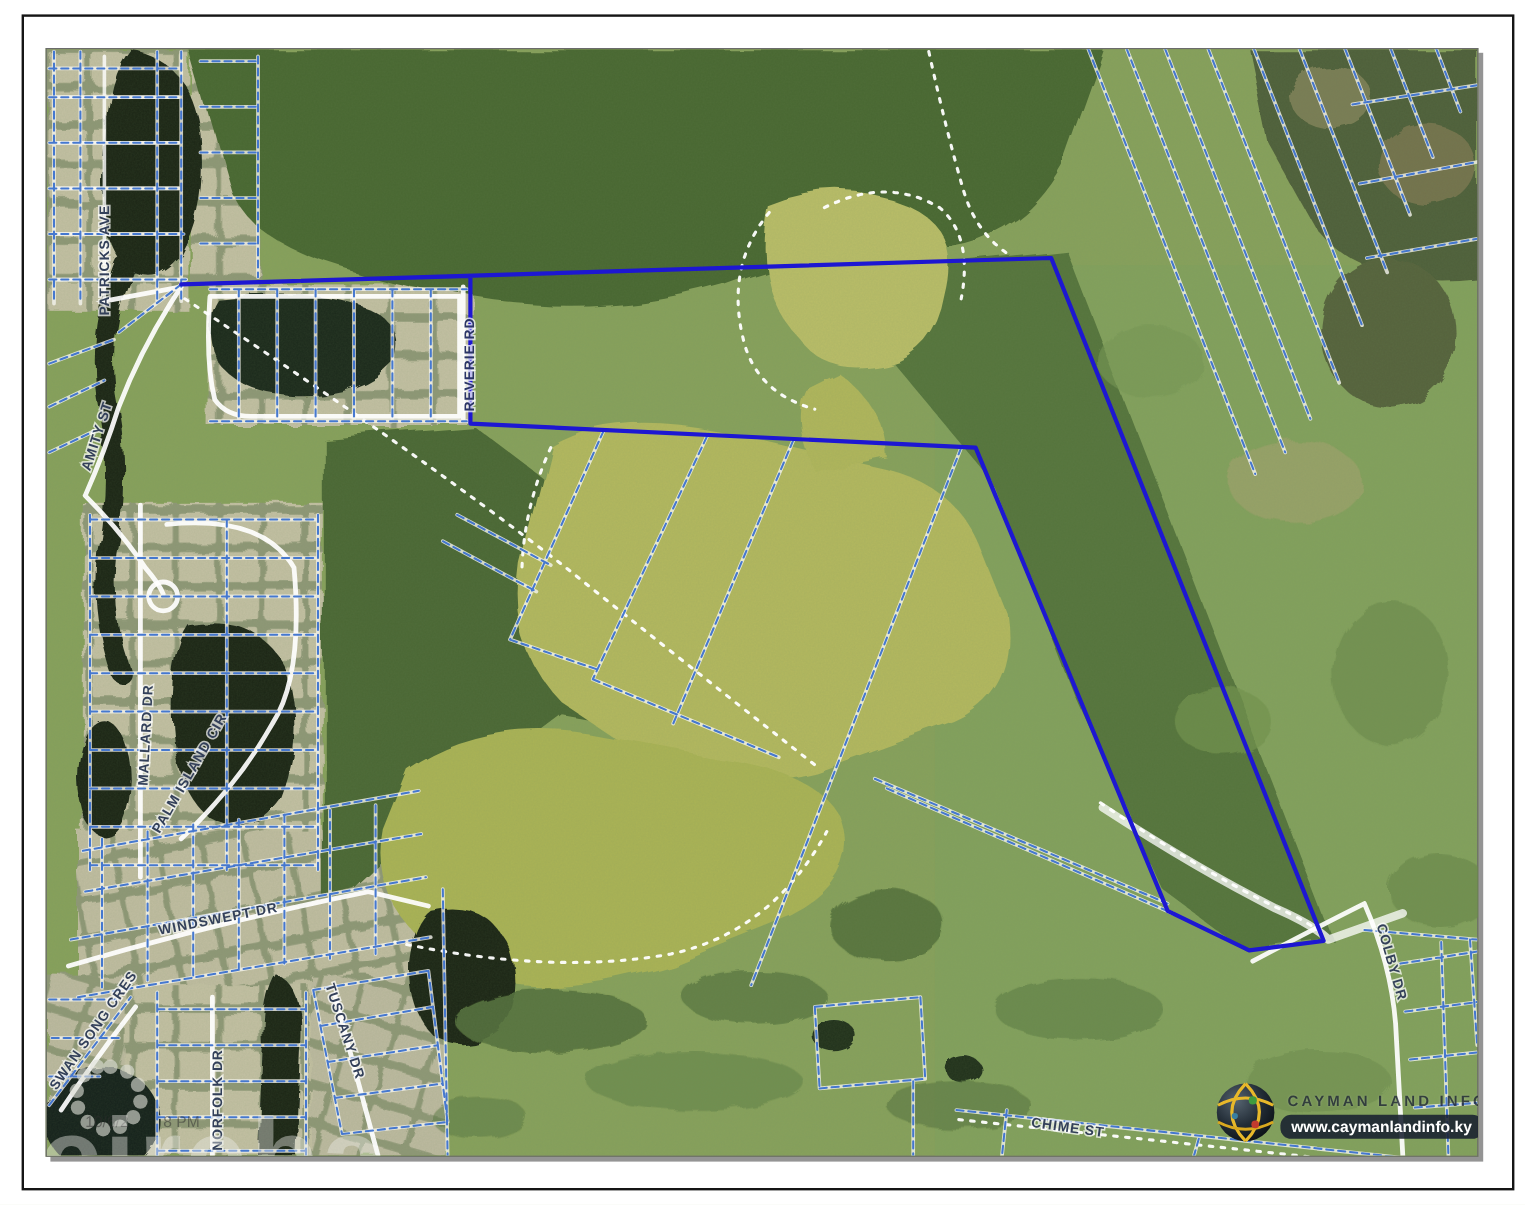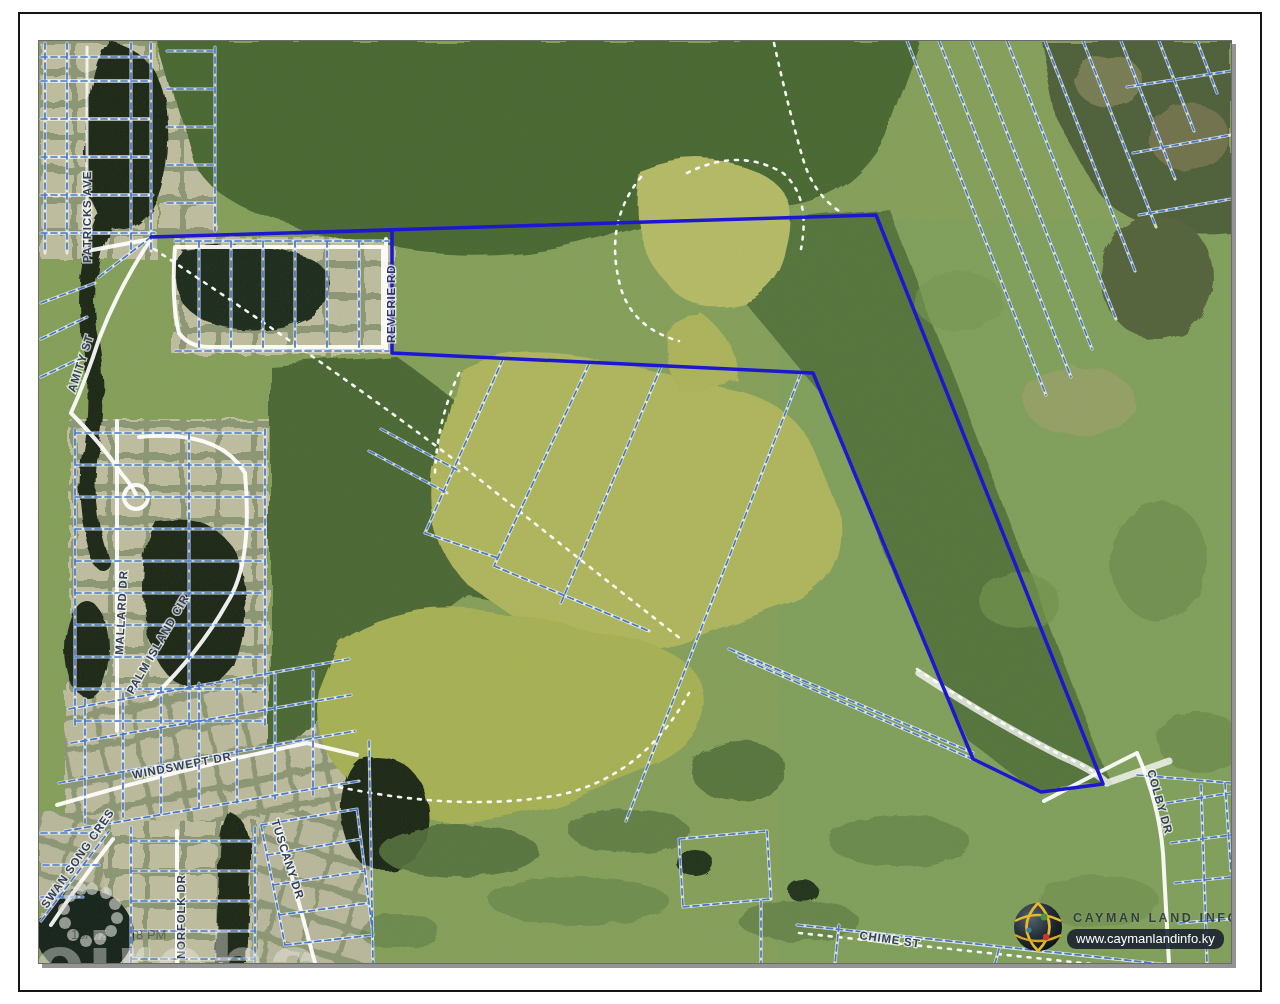--- a/index.html
+++ b/index.html
@@ -19,21 +19,21 @@
   .cadBlue{stroke:#3d72cf;stroke-width:1.7;stroke-dasharray:6 4;opacity:.95;}
 
   .roads path{fill:none;stroke:#ffffff;stroke-linecap:round;}
   .roadDotted{stroke-dasharray:3 7;stroke-width:2.6;opacity:.95;}
 
   
   .logo-box{position:absolute;left:972px;top:856px;width:218px;height:62px;z-index:5;}
   .logo-title{position:absolute;left:62px;top:14px;font-size:12.5px;font-weight:bold;letter-spacing:2.6px;
               color:rgba(24,32,46,.78);text-shadow:0 0 2px rgba(255,255,255,.25);white-space:nowrap;}
   .logo-url{position:absolute;left:56px;top:32px;background:rgba(24,32,48,.88);border-radius:9px;
-            padding:2px 9px 3px 9px;color:#ffffff;font-size:13px;font-weight:normal;white-space:nowrap;}
+            padding:2px 9px 3px 9px;color:#ffffff;font-size:13px;font-weight:bold;white-space:nowrap;}
   .globe{position:absolute;left:0;top:0;}
   .cireba-wm{position:absolute;left:-6px;top:878px;font-size:92px;font-weight:bold;letter-spacing:3px;
              color:rgba(236,236,230,.42);z-index:4;line-height:1;user-select:none;}
   .stamp-wm{position:absolute;left:12px;top:886px;font-size:13px;color:rgba(45,45,45,.5);z-index:4;white-space:pre;margin-left:20px;}
   .flower-wm{position:absolute;left:18px;top:840px;z-index:4;opacity:.62;}
 </style>
 </head>
 <body>
 
 <div class="page-border"></div>

